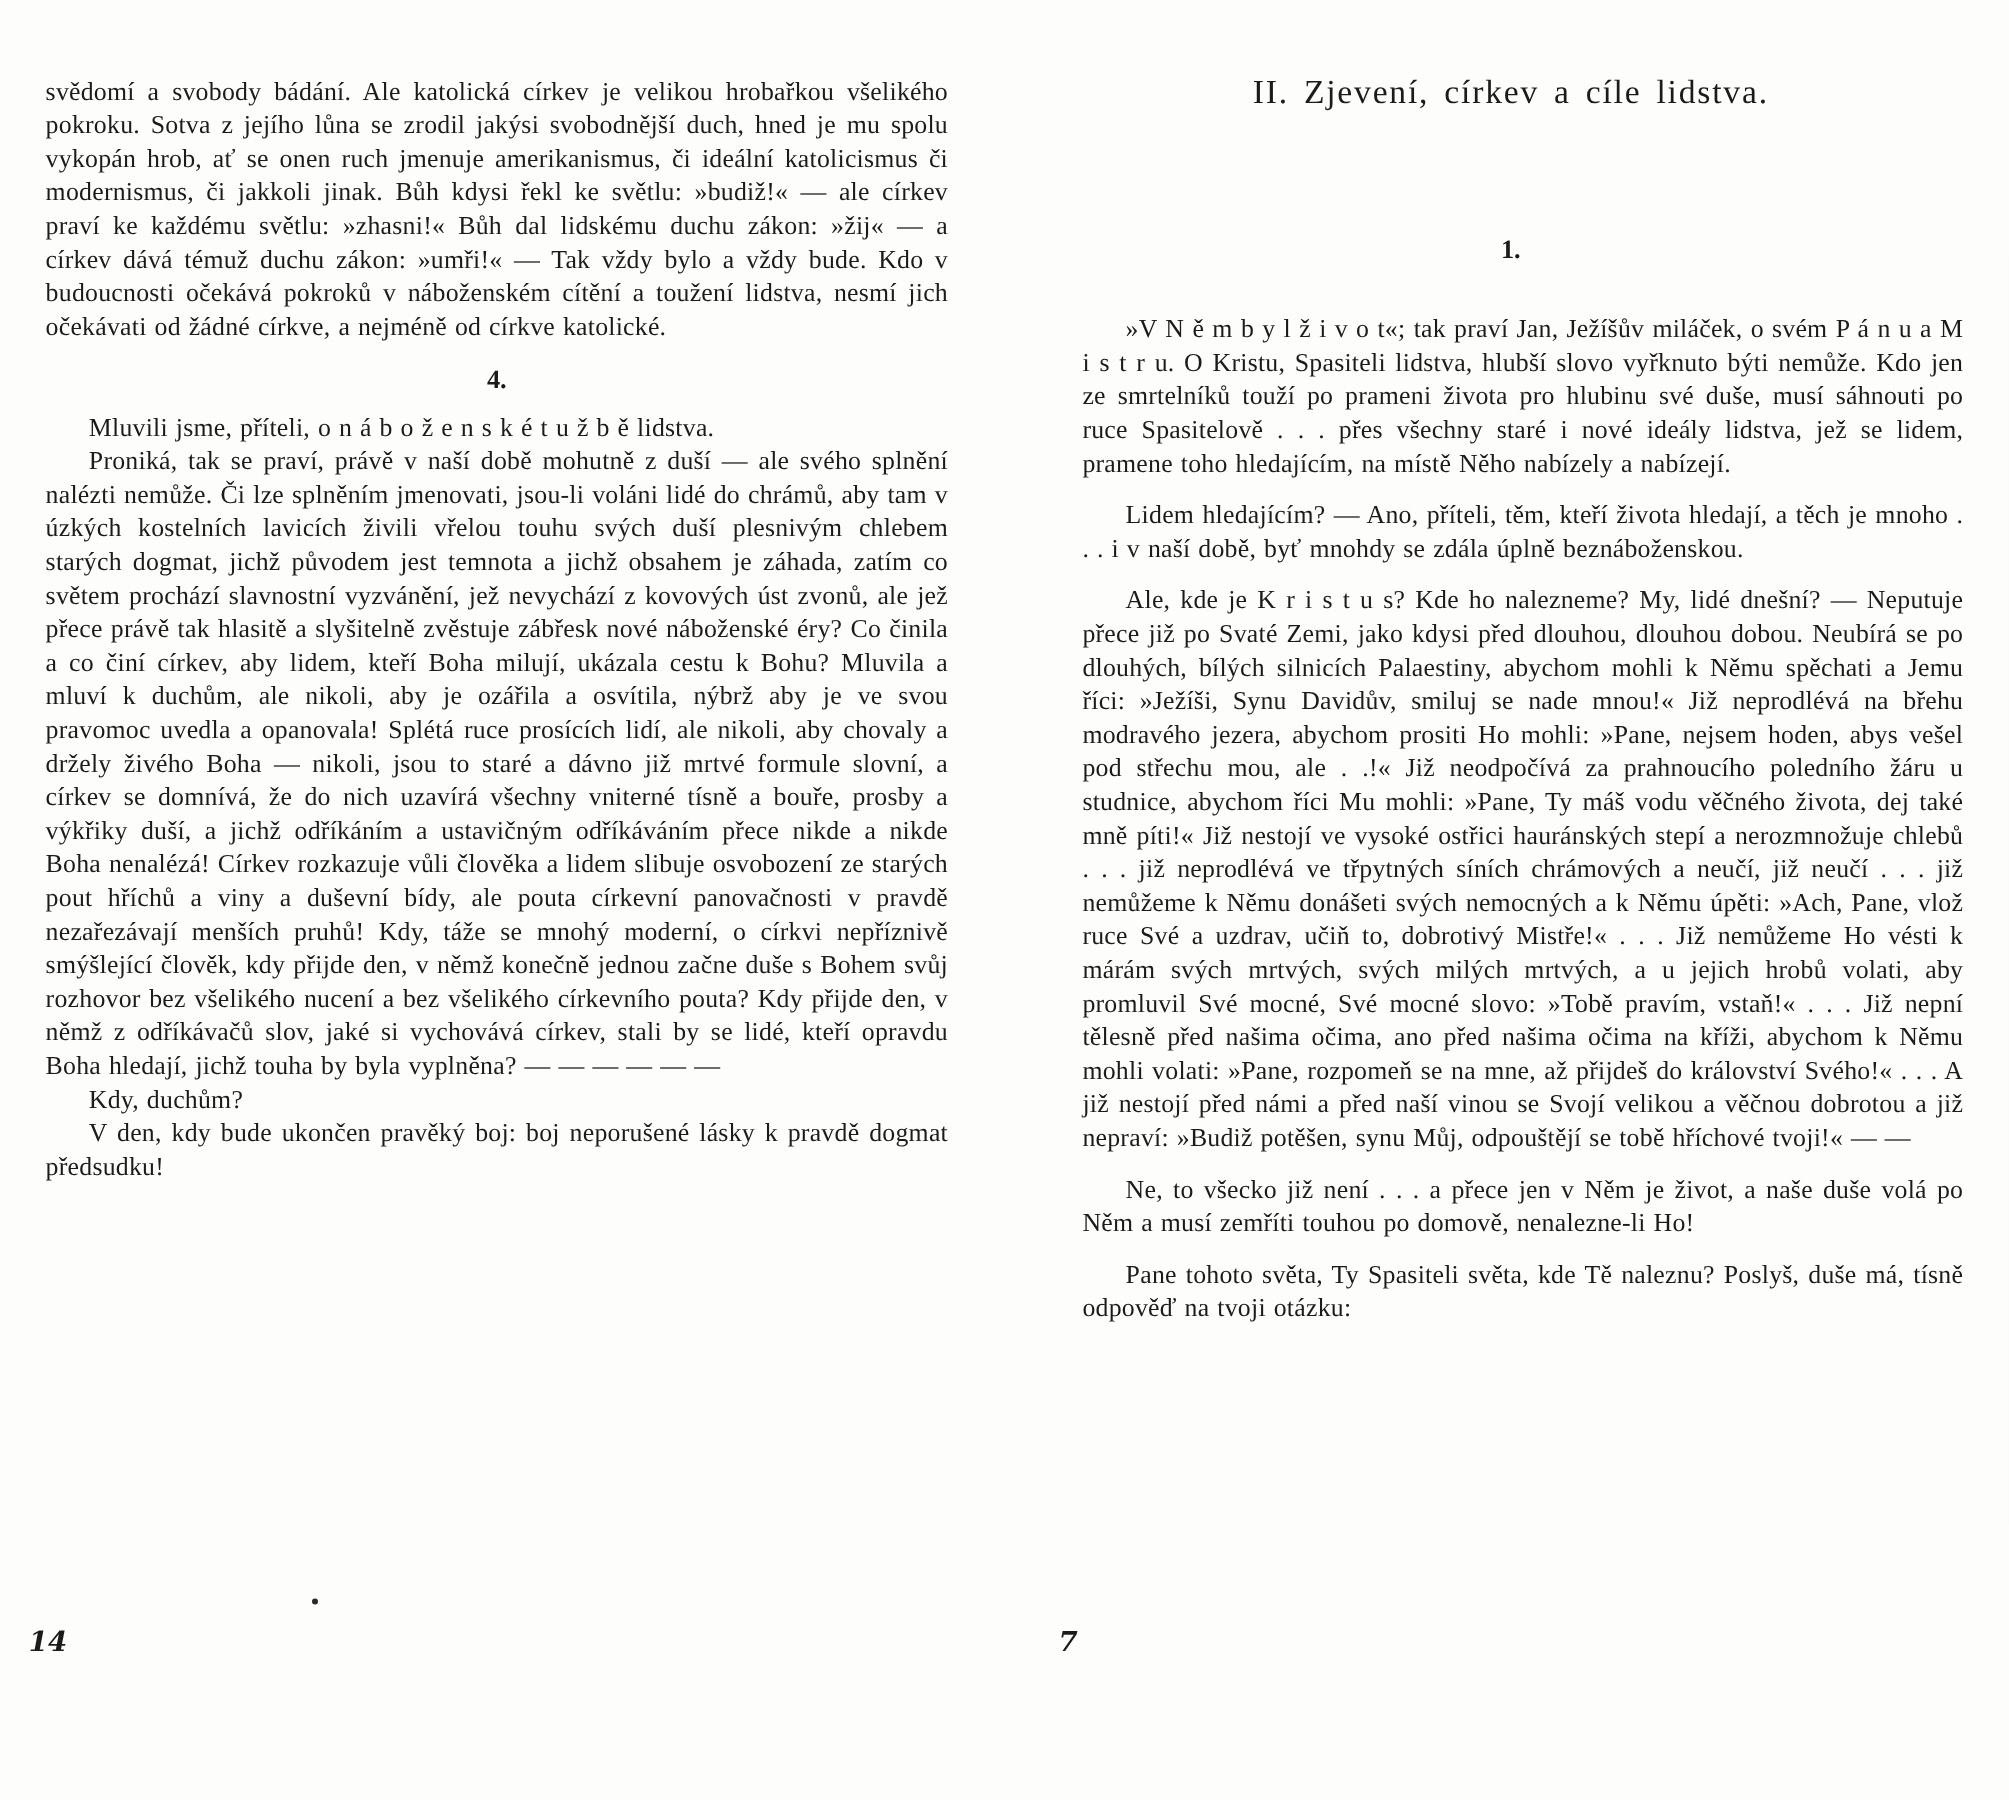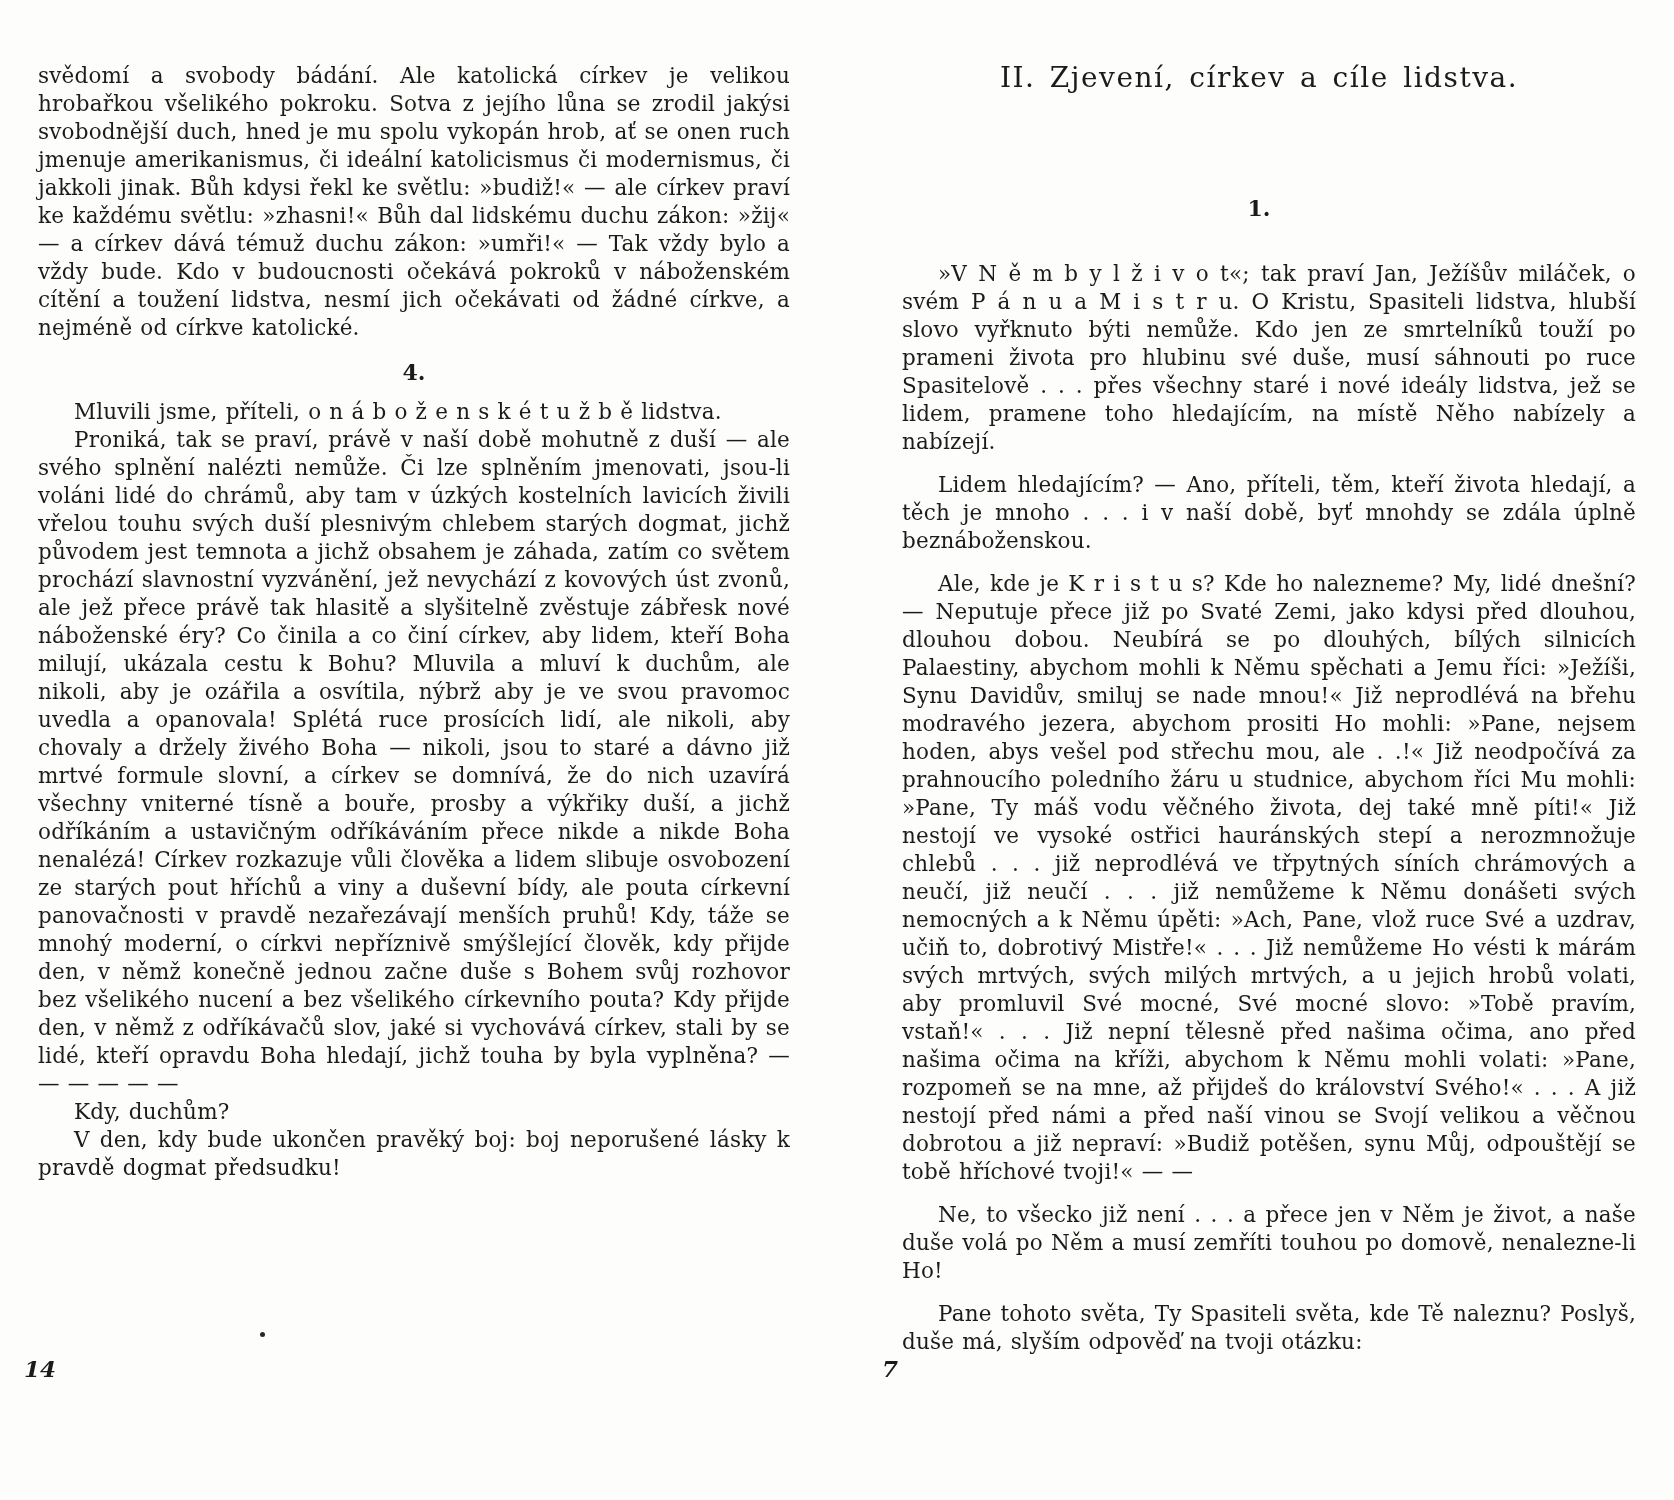--- a/index.html
+++ b/index.html
@@ -21,20 +21,21 @@
     top: 0;
     height: 1460px;
   }
   .page-left  { left: 38px;  width: 752px; }
   .page-right { left: 882px; width: 754px; }
 
   .page-body {
     position: absolute;
     left: 0;
     right: 0;
+    font-family: Liberation Serif, serif;
   }
   .page-left  .page-body { top: 62px; }
   .page-right .page-body { top: 58px; }
 
   p.para {
     margin: 0;
     font-size: 21.5px;
     line-height: 28px;
     text-align: justify;
     text-indent: 36px;
@@ -115,21 +116,21 @@
       <div class="section-number">1.</div>
 
       <p class="para">»V N ě m   b y l   ž i v o t«; tak praví Jan, Ježíšův miláček, o svém P á n u   a   M i s t r u. O Kristu, Spasiteli lidstva, hlubší slovo vyřknuto býti nemůže. Kdo jen ze smrtelníků touží po prameni života pro hlubinu své duše, musí sáhnouti po ruce Spasitelově . . . přes všechny staré i nové ideály lidstva, jež se lidem, pramene toho hledajícím, na místě Něho nabízely a nabízejí.</p>
 
       <p class="para">Lidem hledajícím? — Ano, příteli, těm, kteří života hledají, a těch je mnoho . . . i v naší době, byť mnohdy se zdála úplně beznáboženskou.</p>
 
       <p class="para">Ale, kde je K r i s t u s? Kde ho nalezneme? My, lidé dnešní? — Neputuje přece již po Svaté Zemi, jako kdysi před dlouhou, dlouhou dobou. Neubírá se po dlouhých, bílých silnicích Palaestiny, abychom mohli k Němu spěchati a Jemu říci: »Ježíši, Synu Davidův, smiluj se nade mnou!« Již neprodlévá na břehu modravého jezera, abychom prositi Ho mohli: »Pane, nejsem hoden, abys vešel pod střechu mou, ale . .!« Již neodpočívá za prahnoucího poledního žáru u studnice, abychom říci Mu mohli: »Pane, Ty máš vodu věčného života, dej také mně píti!« Již nestojí ve vysoké ostřici hauránských stepí a nerozmnožuje chlebů . . . již neprodlévá ve třpytných síních chrámových a neučí, již neučí . . . již nemůžeme k Němu donášeti svých nemocných a k Němu úpěti: »Ach, Pane, vlož ruce Své a uzdrav, učiň to, dobrotivý Mistře!« . . . Již nemůžeme Ho vésti k márám svých mrtvých, svých milých mrtvých, a u jejich hrobů volati, aby promluvil Své mocné, Své mocné slovo: »Tobě pravím, vstaň!« . . . Již nepní tělesně před našima očima, ano před našima očima na kříži, abychom k Němu mohli volati: »Pane, rozpomeň se na mne, až přijdeš do království Svého!« . . . A již nestojí před námi a před naší vinou se Svojí velikou a věčnou dobrotou a již nepraví: »Budiž potěšen, synu Můj, odpouštějí se tobě hříchové tvoji!« — —</p>
 
       <p class="para">Ne, to všecko již není . . . a přece jen v Něm je život, a naše duše volá po Něm a musí zemříti touhou po domově, nenalezne-li Ho!</p>
 
-      <p class="para">Pane tohoto světa, Ty Spasiteli světa, kde Tě naleznu? Poslyš, duše má, slyším odpověď na tvoji otázku:</p>
+      <p class="para">Pane tohoto světa, Ty Spasiteli světa, kde Tě naleznu? Poslyš, duše má, tísně odpověď na tvoji otázku:</p>
     </div>
 
     <div class="page-number">7</div>
   </div>
 
   <div class="stray-dot" style="left:260px; top:1332px;"></div>
 
 </div>
 
 </body></html>

